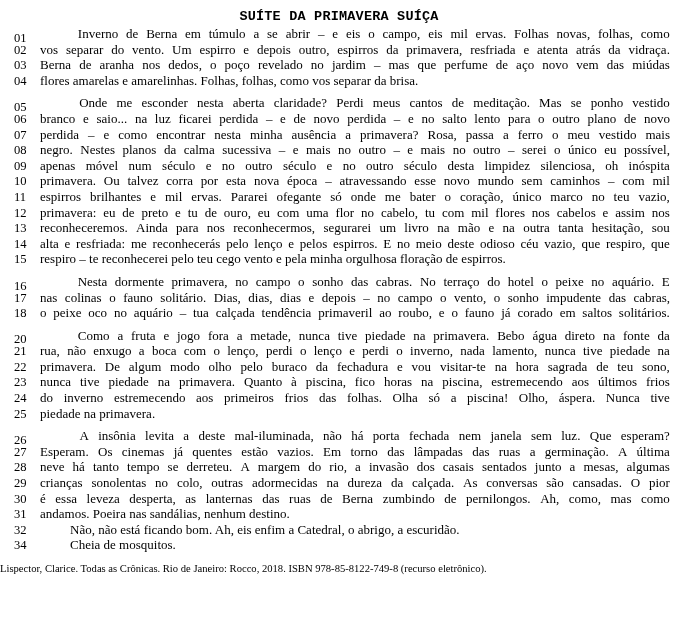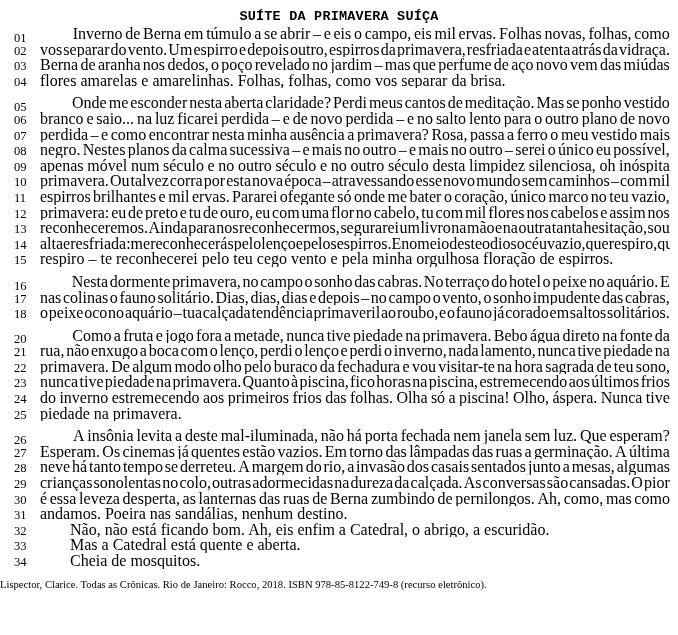--- a/index.html
+++ b/index.html
@@ -57,21 +57,21 @@
     box-sizing: border-box;
     font-size: 12.6px;
     line-height: 15.6px;
     font-variant-numeric: lining-nums;
     white-space: nowrap;
     user-select: none;
   }
 
   .line-text {
     flex: 1 1 auto;
-    font-size: 16px;
+    font-size: 13px;
     line-height: 15.6px;
     white-space: nowrap;
     overflow: hidden;
     position: relative;
     align-items: flex-end;
   }
 
   
   .line-text.justify {
     display: flex;
@@ -742,24 +742,20 @@
       </div>
       <div class="line-row">
         <span class="line-no">31</span>
         <span class="line-text">andamos. Poeira nas sandálias, nenhum destino.</span>
       </div>
       <div class="line-row">
         <span class="line-no">32</span>
         <span class="line-text"><span class="indent-space"></span>Não, não está ficando bom. Ah, eis enfim a Catedral, o abrigo, a escuridão.</span>
       </div>
       <div class="line-row">
-        <span class="line-no">33</span>
-        <span class="line-text"><span class="indent-space"></span>Mas a Catedral está quente e aberta.</span>
-      </div>
-      <div class="line-row">
         <span class="line-no">34</span>
         <span class="line-text"><span class="indent-space"></span>Cheia de mosquitos.</span>
       </div>
     </div>
 
   <div class="citation">Lispector, Clarice. Todas as Crônicas. Rio de Janeiro: Rocco, 2018. ISBN 978-85-8122-749-8 (recurso eletrônico).</div>
 
 </div>
 
 </body></html>

